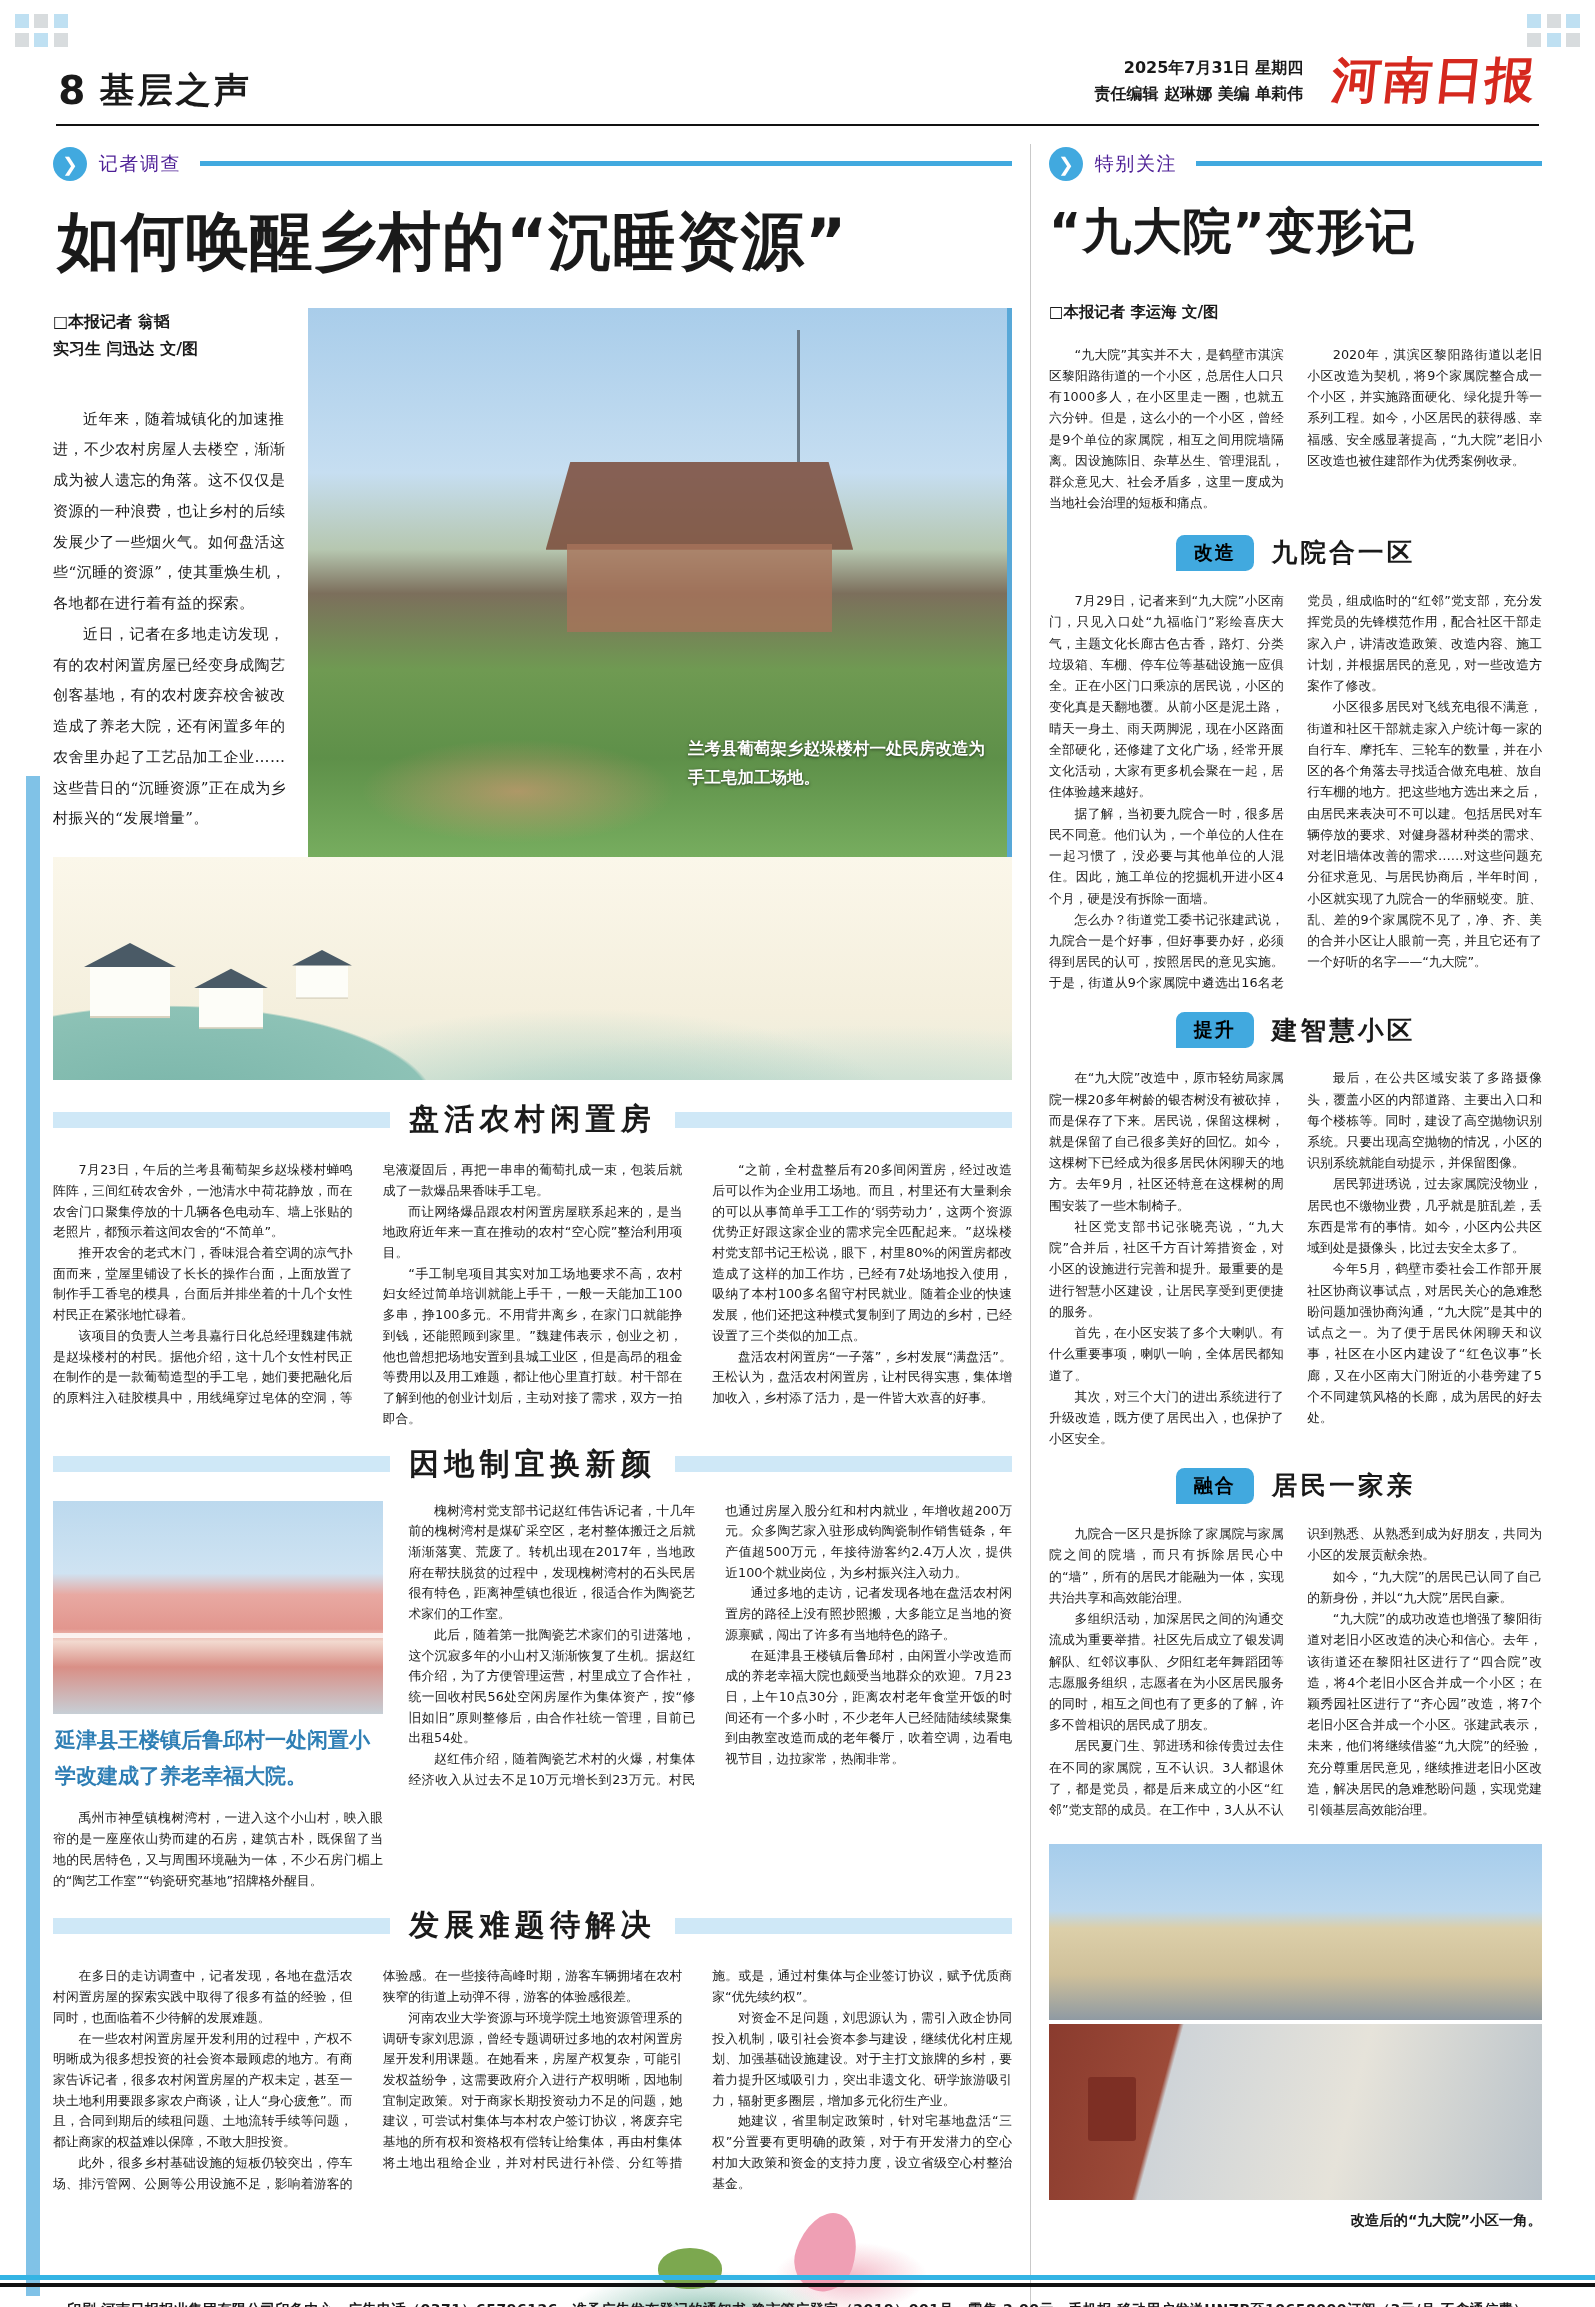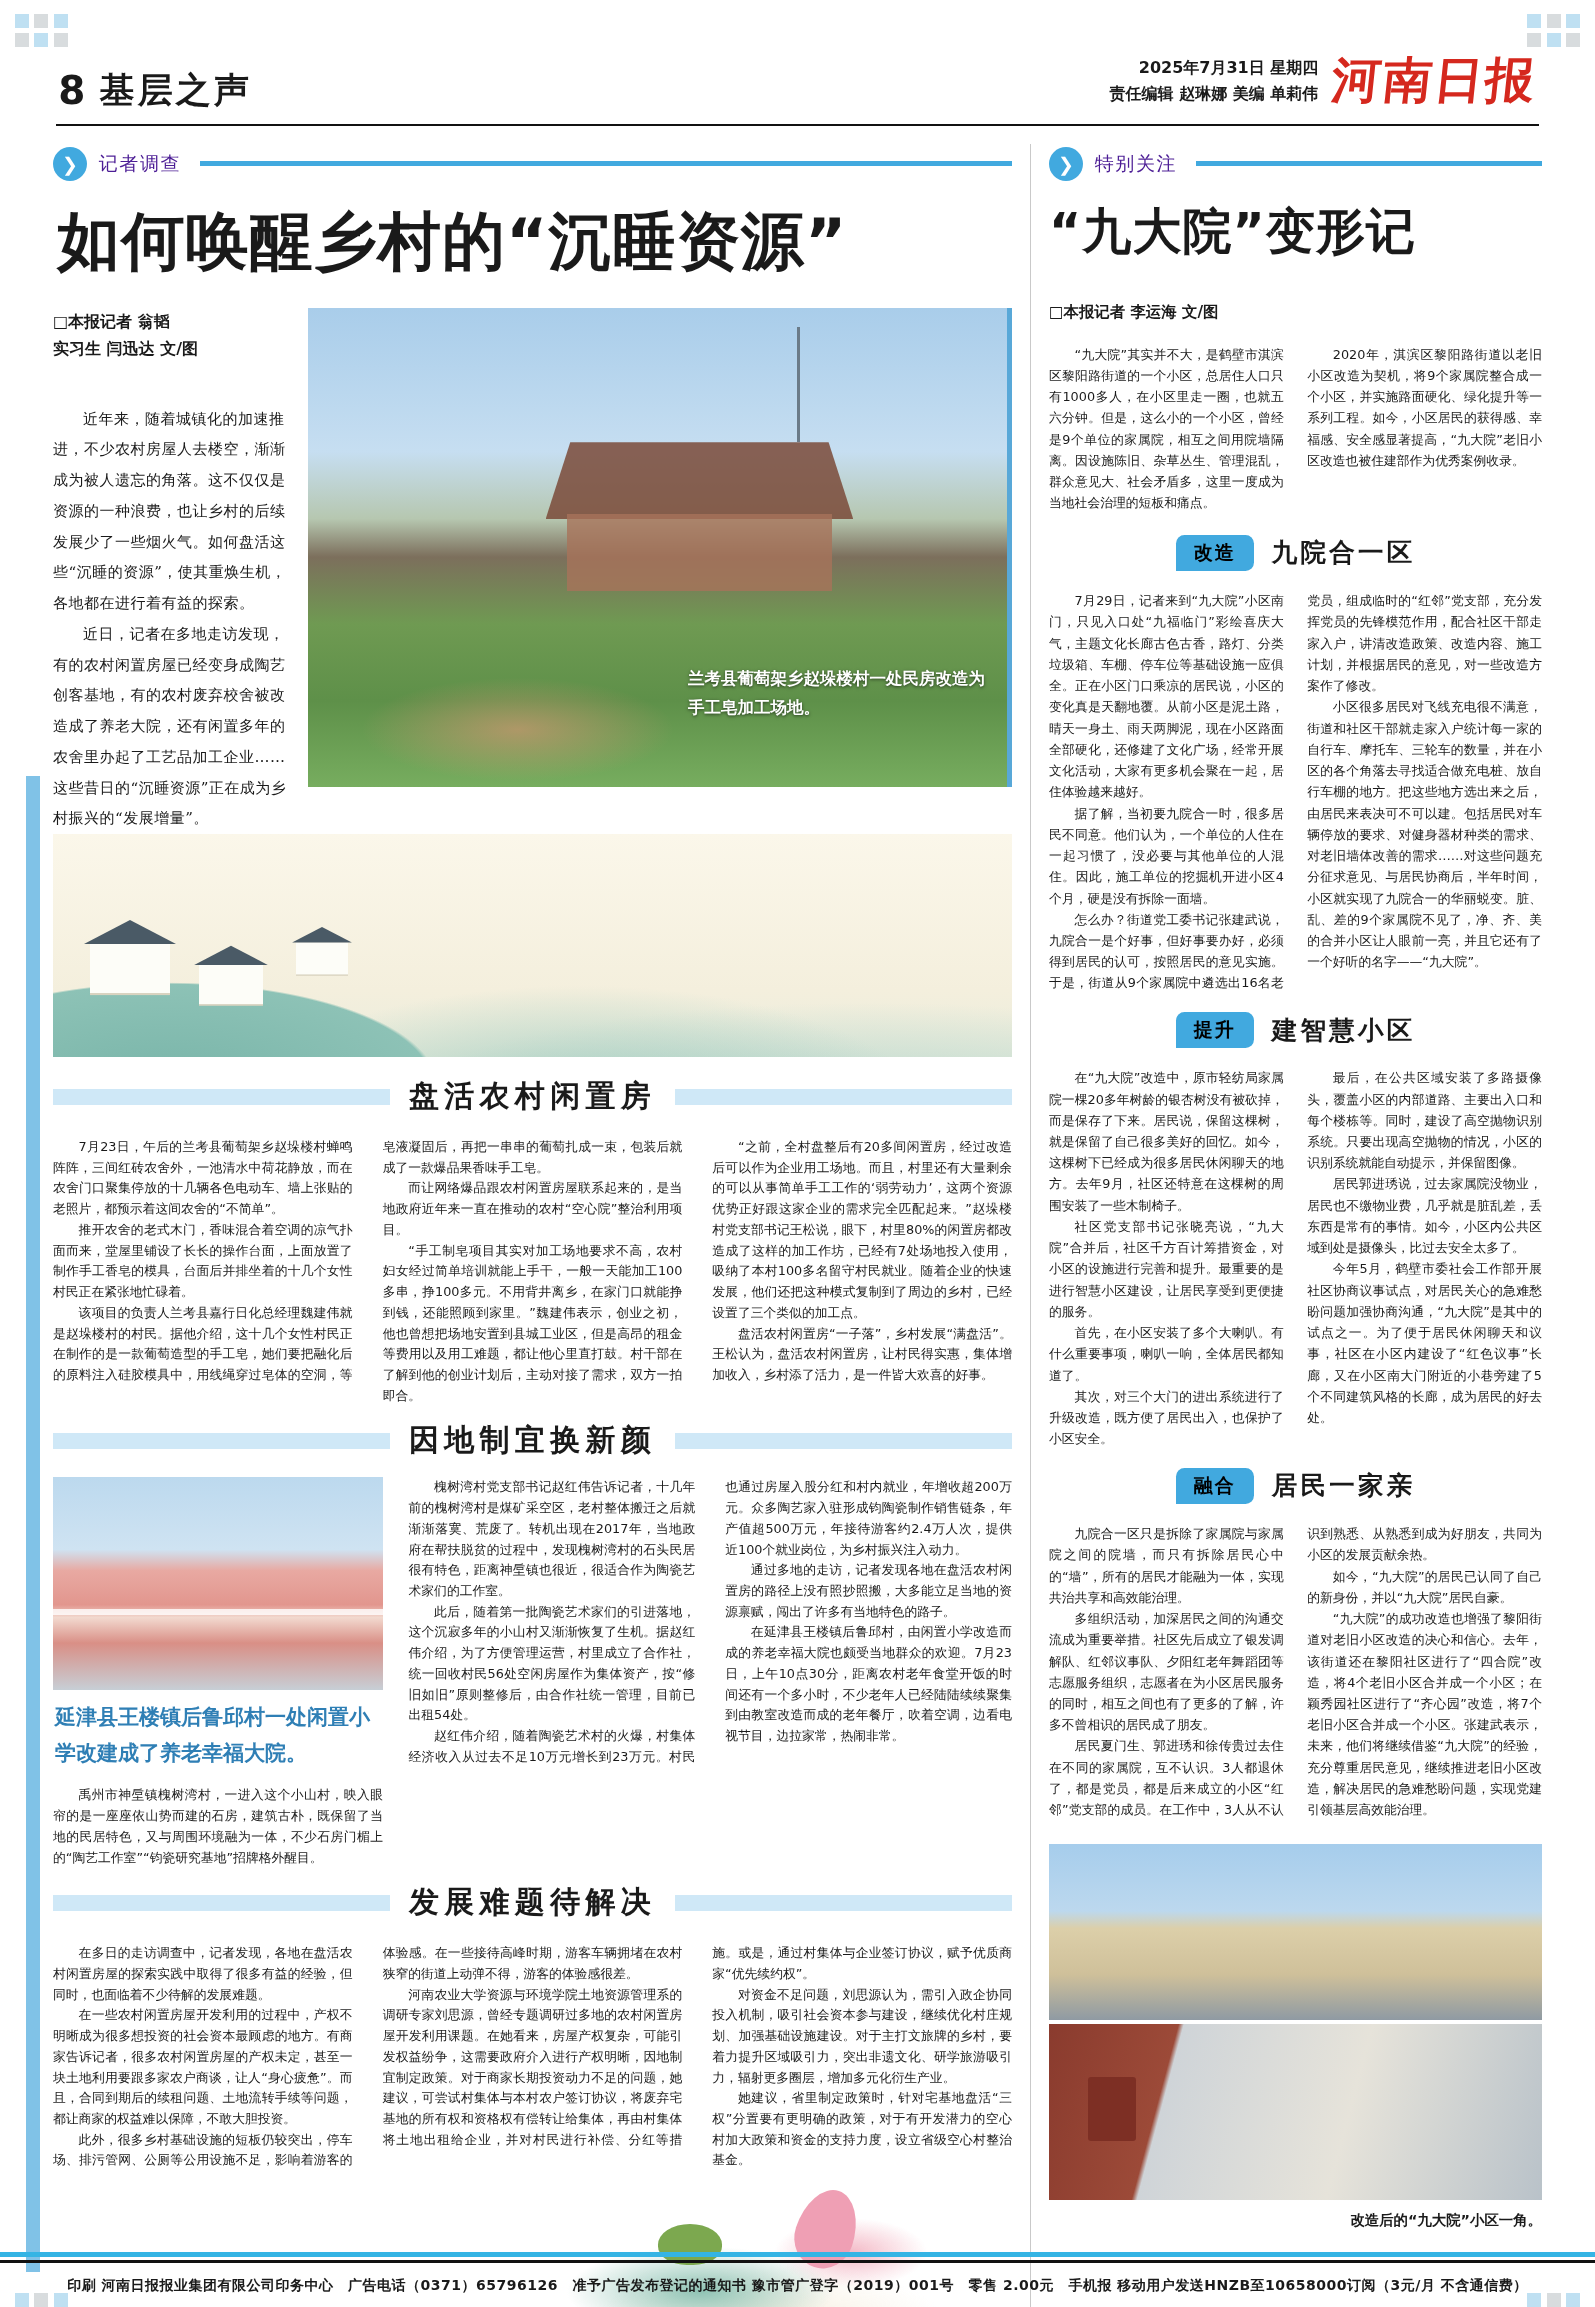--- a/index.html
+++ b/index.html
@@ -17,21 +17,21 @@
   .dots-bl { bottom:10.6px; left:15px; }
   .dots-br { bottom:10.6px; right:15px; }
   .footer-dots { position:absolute; bottom:9.6px; left:899px; display:flex; gap:14px; }
   .footer-dots i { width:28px; height:28px; border-radius:50%; background:#9aa0a4; }
 
   
   .masthead-row { display:flex; justify-content:space-between; align-items:flex-end; padding:0 5.3px 9.6px 5.3px; }
   .page-no-section { display:flex; align-items:center; gap:14px; }
   .page-no { font-size:39px; font-weight:700; }
   .section-name { font-size:35px; font-weight:900; letter-spacing:3.2px; }
-  .head-right { display:flex; align-items:center; gap:14px; }
+  .head-right { display:flex; align-items:center; gap:29px; }
   .head-meta { text-align:right; font-size:16px; line-height:1.6; font-weight:600; }
   .brand { font-family:"DejaVu Serif","Liberation Serif",serif; color:#d5281e; font-size:49px; font-weight:900; letter-spacing:2.1px; transform:skewX(-6deg); }
   .head-rule { border-top:2.7px solid #111; margin:0 3.2px 18px 3.2px; }
 
   
   .main { display:flex; align-items:stretch; }
   .left-col { width:977px; padding-right:18px; }
   .right-col { width:512px; border-left:1.6px solid #c9c9c9; padding-left:18px; }
 
   
@@ -39,21 +39,21 @@
   .kicker-badge { width:34px; height:34px; border-radius:50%; background:#41a9df; color:#fff; display:flex; align-items:center; justify-content:center; font-size:19px; font-weight:900; flex:0 0 auto; }
   .kicker-label { color:#4c1d95; font-size:19px; font-weight:400; letter-spacing:1.6px; white-space:nowrap; }
   .kicker-rule { height:5.3px; background:#41a9df; flex:1; margin-left:7.4px; }
 
   
   .headline-l { font-size:63px; font-weight:900; letter-spacing:1.1px; margin:5.3px 0 23.4px 4.3px; }
   .top-row { display:flex; gap:21px; }
   .intro-box { width:234px; flex:0 0 auto; }
   .byline { font-size:16px; font-weight:800; line-height:1.7; margin-bottom:41px; }
   .intro-text p { font-family:"DejaVu Serif","Liberation Serif",serif; font-size:15px; line-height:2.05; text-indent:2em; letter-spacing:0.5px; }
-  .photo-main { position:relative; flex:1; height:479px; border-right:5.3px solid #58a8d8;
+  .photo-main { position:relative; flex:1; height:549px; border-right:5.3px solid #58a8d8;
     background:
       radial-gradient(223px 74px at 30% 88%, rgba(233,150,122,.55), rgba(233,150,122,0) 70%),
       linear-gradient(180deg,#a9cdea 0%, #c6def1 30%, #b6c7b0 44%, #7c6f5c 52%, #6f9a52 66%, #5e9049 82%, #77ad5f 100%);
   }
   .photo-main .roof { position:absolute; left:34%; top:28%; width:44%; height:16%; background:#7a4a38; clip-path:polygon(0 100%,8% 0,92% 0,100% 100%); opacity:.85; }
   .photo-main .wall { position:absolute; left:37%; top:43%; width:38%; height:16%; background:#a8735a; opacity:.8; }
   .photo-main .tower { position:absolute; left:70%; top:4%; width:3.2px; height:24%; background:#6b7b88; }
   .photo-caption { position:absolute; right:21px; bottom:64px; width:298px; color:#fff; font-size:16.5px; font-weight:700; line-height:1.75; text-shadow:0 1.1px 3.2px rgba(0,0,0,.65); text-align:left; }
 
   .village-band { position:relative; height:223px; margin:0 0 19px 0; overflow:hidden;

